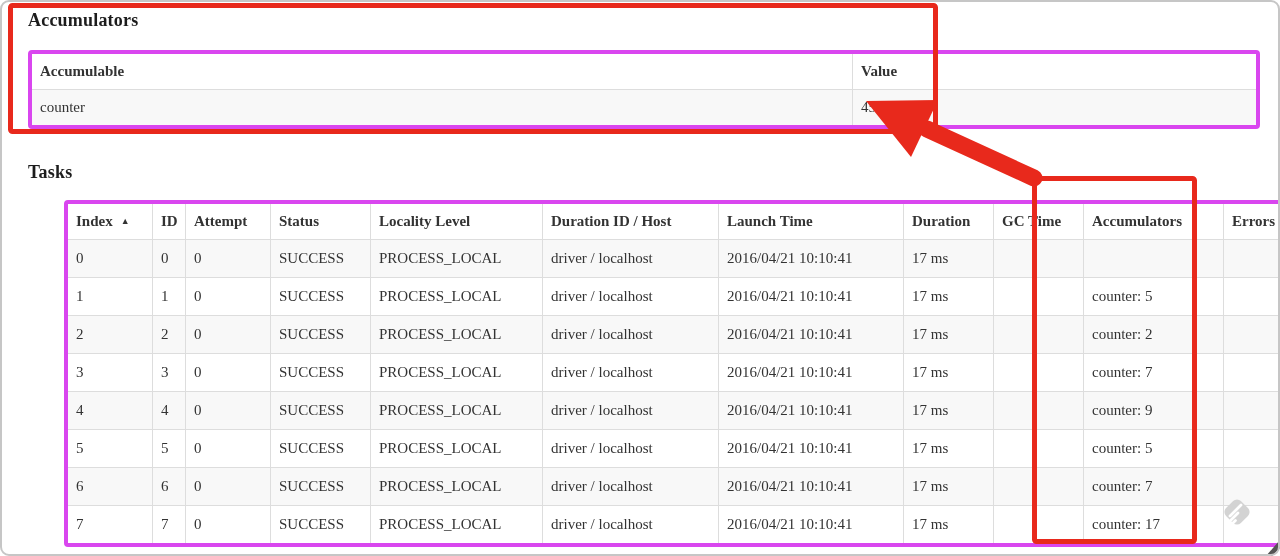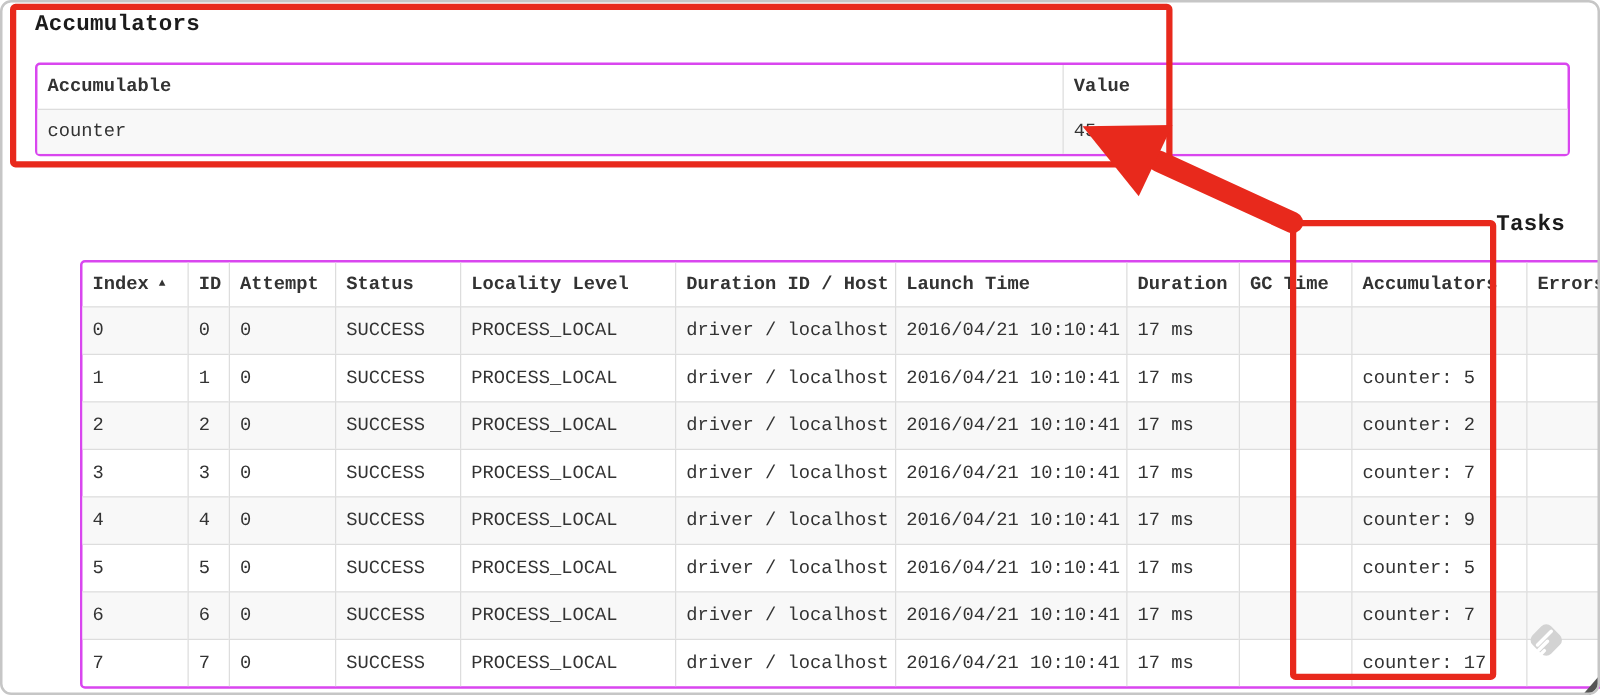--- a/index.html
+++ b/index.html
@@ -1,21 +1,21 @@
 <!DOCTYPE html>
 <html><head>
 <meta charset="utf-8">
 <style>
   html, body { margin: 0; padding: 0; background: #ffffff; }
   .page {
     position: relative;
     width: 1280px;
     height: 556px;
     background: #ffffff;
-    font-family: Liberation Mono, monospace;
+    font-family: Liberation Serif, serif;
     color: #333333;
     overflow: hidden;
   }
   .frame {
     position: absolute;
     inset: 0;
     border: 2px solid #c6c6c6;
     border-radius: 9px;
     pointer-events: none;
     z-index: 20;
@@ -24,29 +24,29 @@
   .content { padding: 0 28px; position: relative; z-index: 1; }
   h4.section-title {
     margin: 0;
     font-size: 18px;
     line-height: 22px;
     font-weight: bold;
     color: #1c1c1c;
     letter-spacing: 0.2px;
   }
   h4.accumulators-title { padding-top: 9px; }
-  h4.tasks-title { margin-top: 44px; text-align: right; }
+  h4.tasks-title { margin-top: 32px; }
 
   table.ui-table {
     border-collapse: separate;
     border-spacing: 0;
     table-layout: fixed;
     width: 1224px;
     background: #ffffff;
-    border: 2px solid #d946ef;
+    border: 4px solid #d946ef;
     border-radius: 4px;
     font-size: 15px;
     color: #333333;
   }
   table.accumulable-table { margin-top: 19px; }
   table.tasks-table { margin-top: 17px; margin-left: 36px; }
   .ui-table th, .ui-table td {
     text-align: left;
     padding: 7px 8px;
     line-height: 21px;

